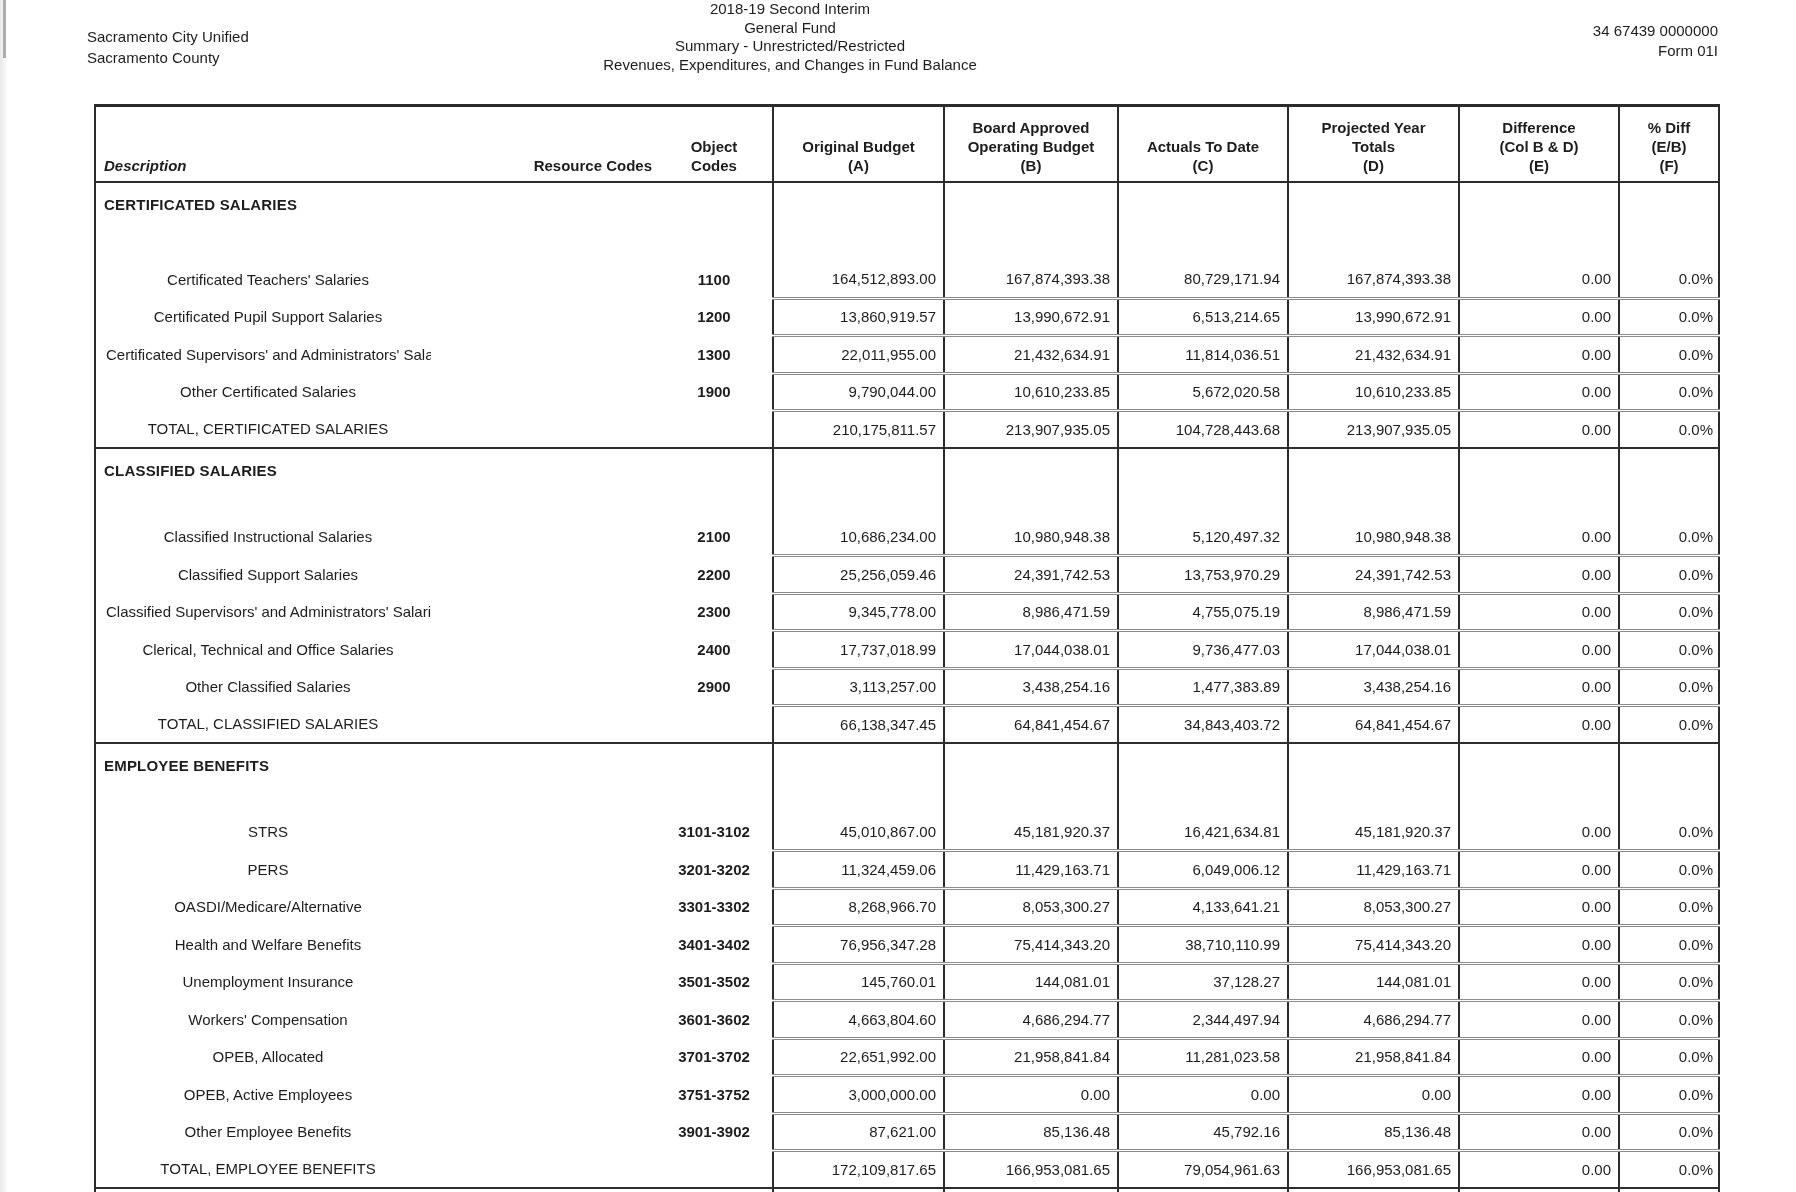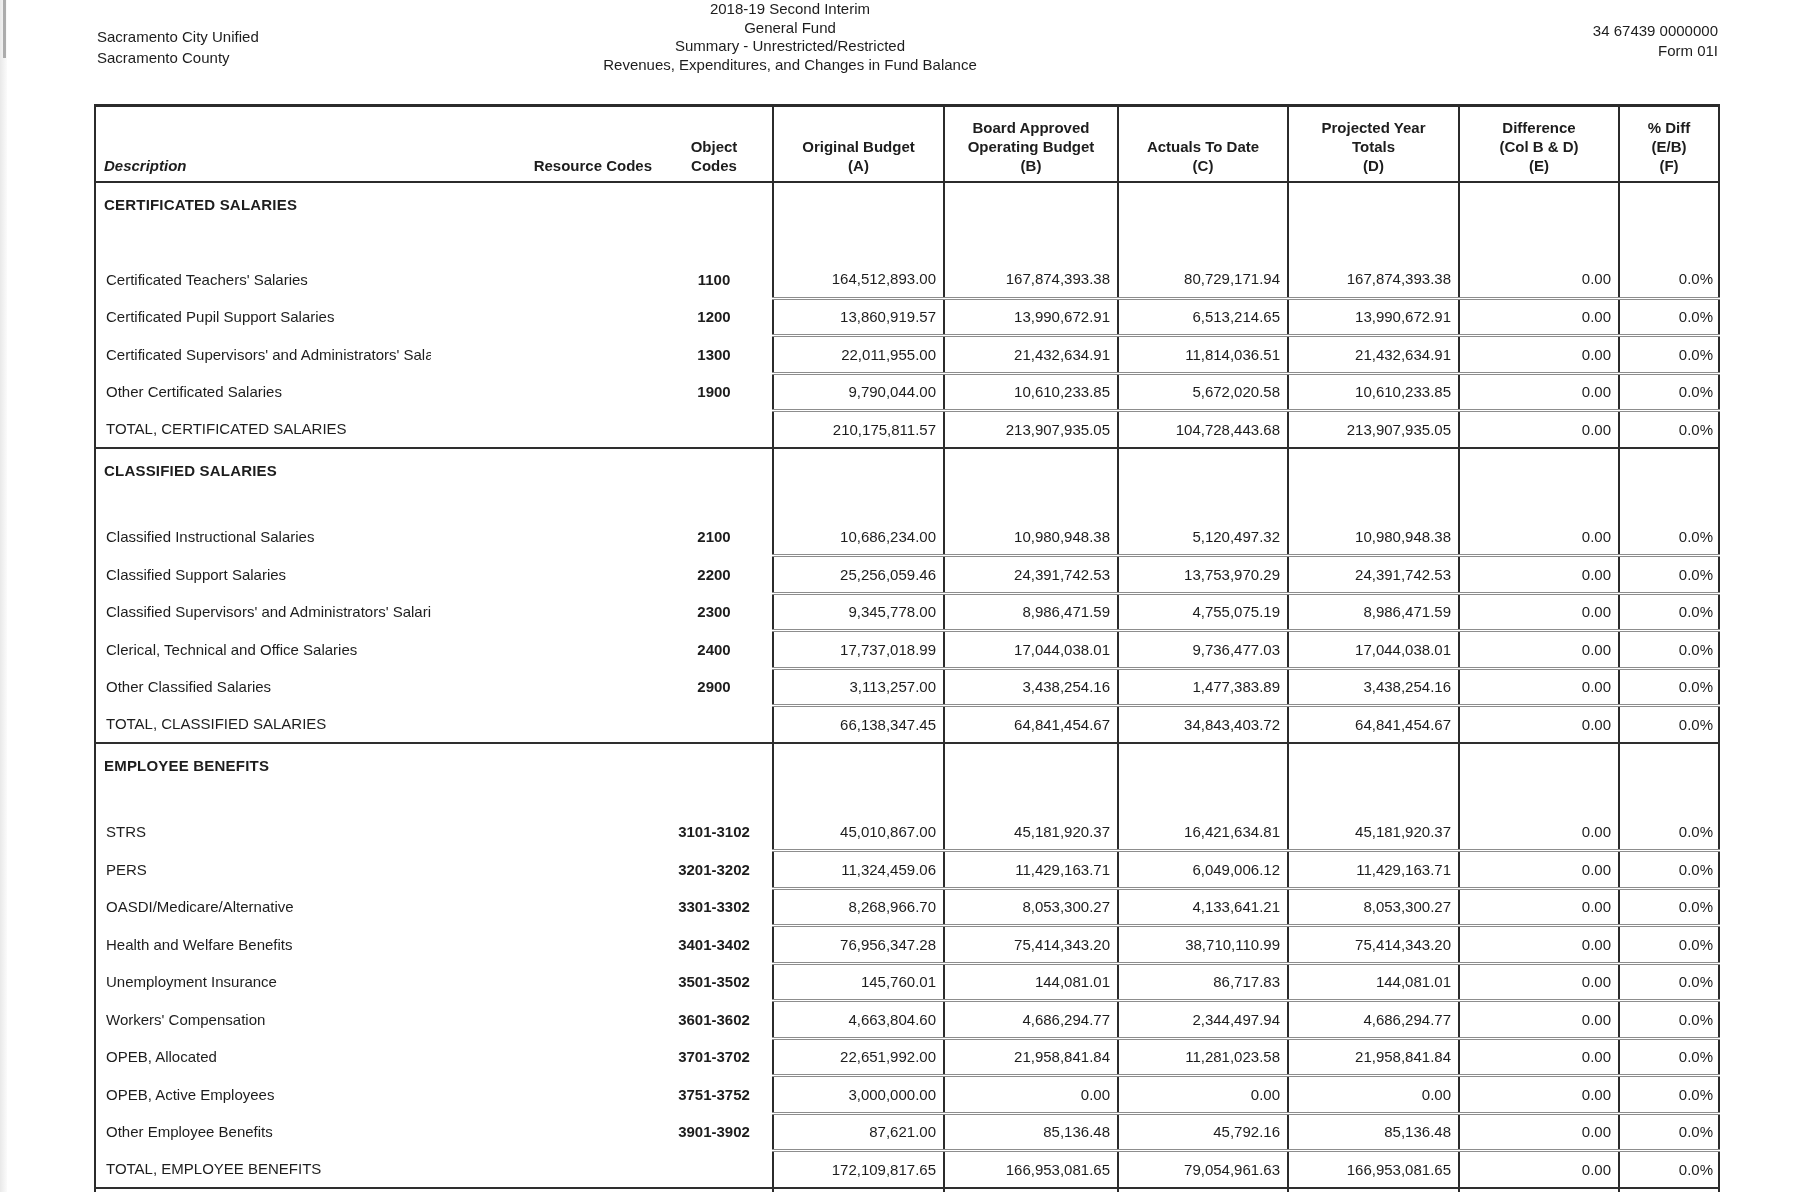--- a/index.html
+++ b/index.html
@@ -12,21 +12,21 @@
     overflow:hidden;
   }
 
   
   .scan-edge { position:absolute; left:0; top:0; width:7px; height:1192px;
     background:linear-gradient(to right,#e9e9e9,#fbfbfb); }
   .scan-line { position:absolute; left:3px; top:0; width:3px; height:58px;
     background:#9a9a9a; opacity:.8; }
 
   
-  .hdr-left  { position:absolute; left:97px;  top:26px; font-size:15px; line-height:21px; }
+  .hdr-left  { position:absolute; left:87px;  top:26px; font-size:15px; line-height:21px; }
   .hdr-center{ position:absolute; left:240px; top:0; width:1100px; text-align:center;
                font-size:15px; line-height:18.5px; }
   .hdr-right { position:absolute; right:78px; top:21px; text-align:right;
                font-size:15px; line-height:20px; }
 
   
   .table-wrap { position:absolute; left:94px; top:104px; }
   table { border-collapse:collapse; table-layout:fixed; width:1624px;
           border:2px solid #2b2b2b; border-top-width:3px; }
   col.c-desc    { width:336px; }
@@ -43,21 +43,21 @@
   th.h-money{ text-align:center; }
 
   td { font-size:15px; overflow:hidden; white-space:nowrap; }
   .vb { border-left:2px solid #2b2b2b; }
 
   tr.section-row td { border-bottom:none; }
   td.section-title { font-weight:bold; vertical-align:top; padding:13px 0 0 8px;
                      letter-spacing:.2px; }
 
   tr.data-row { height:37.5px; }
-  tr.data-row td.cell-desc { padding-left:10px; }
+  tr.data-row td.cell-desc { padding-left:10px;text-align:center; }
   tr.data-row td.cell-obj  { text-align:center;font-weight:bold; }
   tr.data-row td.num { text-align:right; padding-right:7px;
                        border-bottom:3px double #8d8d8d; }
   tr.data-row td.pct { text-align:right; padding-right:5px;
                        border-bottom:3px double #8d8d8d; }
   tr.data-row td.cell-desc, tr.data-row td.cell-res, tr.data-row td.cell-obj
                      { border-bottom:none; }
   tr.total-row td { border-bottom:2.5px solid #2e2e2e !important; }
 </style>
 </head>
@@ -326,21 +326,21 @@
           <td class="num vb">75,414,343.20</td>
           <td class="num vb">0.00</td>
           <td class="pct vb">0.0%</td>
         </tr>
         <tr class="data-row">
           <td class="cell-desc">Unemployment Insurance</td>
           <td class="cell-res"></td>
           <td class="cell-obj">3501-3502</td>
           <td class="num vb">145,760.01</td>
           <td class="num vb">144,081.01</td>
-          <td class="num vb">86,717.83</td>
+          <td class="num vb">37,128.27</td>
           <td class="num vb">144,081.01</td>
           <td class="num vb">0.00</td>
           <td class="pct vb">0.0%</td>
         </tr>
         <tr class="data-row">
           <td class="cell-desc">Workers' Compensation</td>
           <td class="cell-res"></td>
           <td class="cell-obj">3601-3602</td>
           <td class="num vb">4,663,804.60</td>
           <td class="num vb">4,686,294.77</td>

